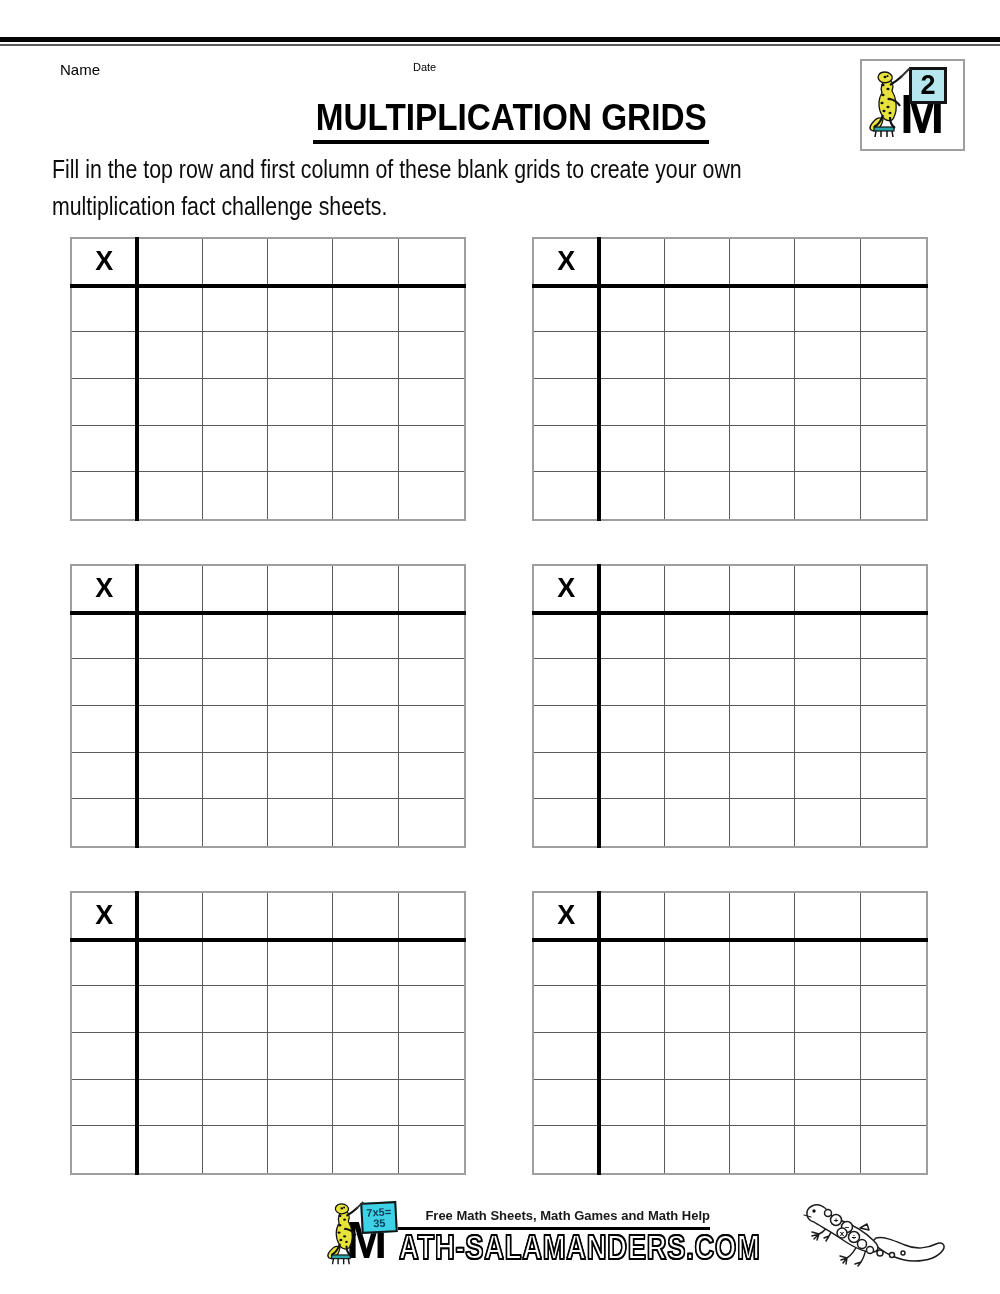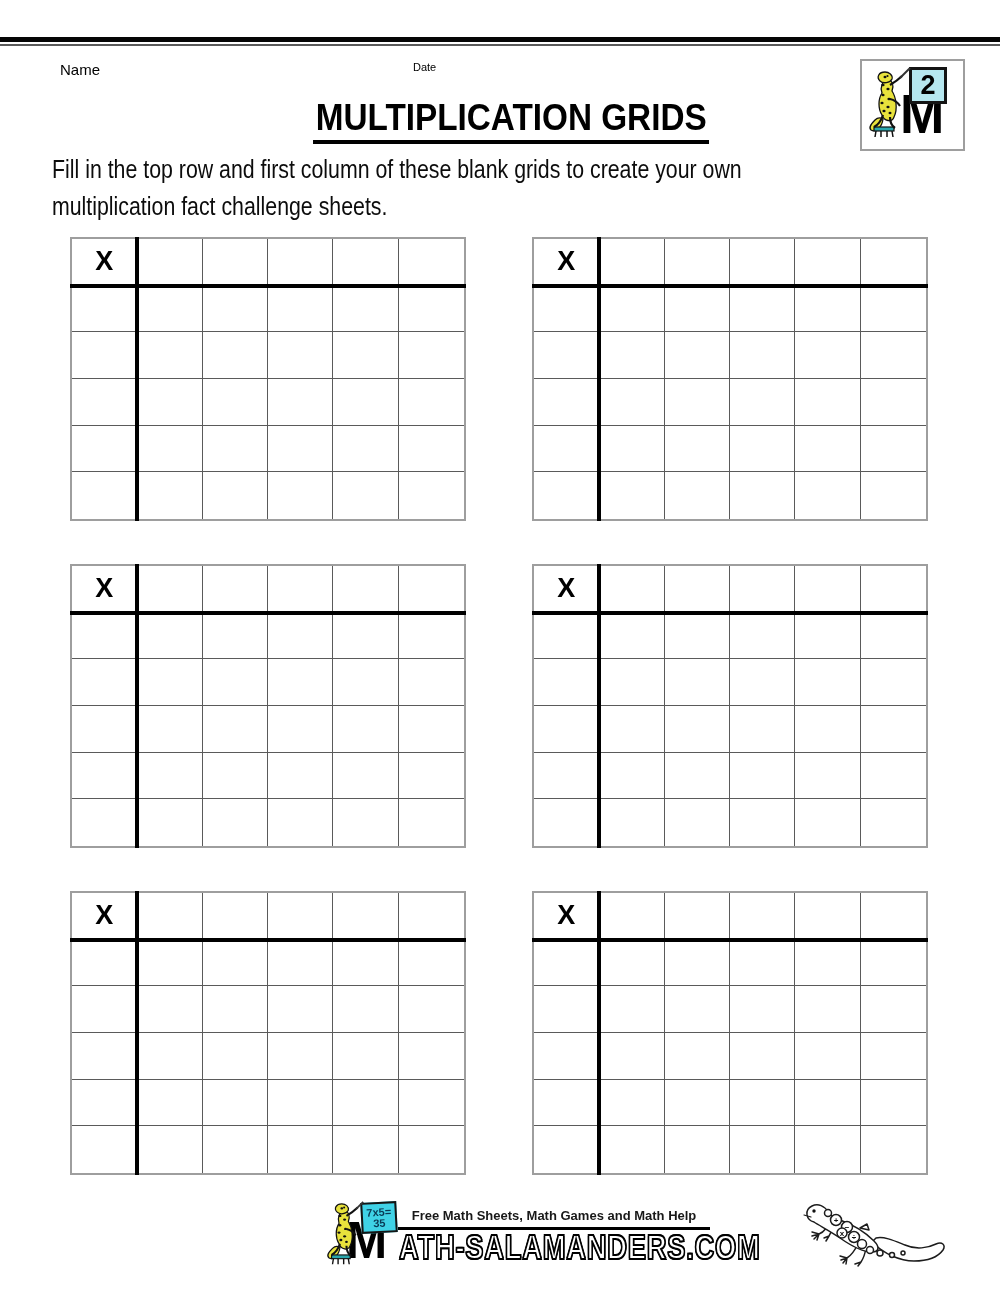--- a/index.html
+++ b/index.html
@@ -35,21 +35,21 @@
   .cell.corner { display:flex; align-items:center; justify-content:center; font-size:27px; font-weight:bold; }
   .thick-h { position:absolute; left:-2px; right:-2px; top:45px; height:4px; background:var(--thick-line,#000); z-index:2; }
   .thick-v { position:absolute; top:-2px; bottom:-2px; left:63px; width:4px; background:var(--thick-line,#000); z-index:2; }
 
   
   .footer-logo { position:absolute; left:323px; top:1199px; width:100px; height:75px; }
   .footer-logo .m-letter { position:absolute; left:23px; top:14px; font-size:52px; font-weight:bold; line-height:54px; transform:scaleX(0.95); transform-origin:0 0; z-index:1; }
   .footer-logo .num-card { position:absolute; left:38px; top:3px; width:36px; height:31px; background:var(--card-cyan-bright,#3fd2e6); border:2px solid #141414; box-sizing:border-box; z-index:2; transform:rotate(-3deg); display:flex; flex-direction:column; align-items:center; justify-content:center; font-size:11px; font-weight:bold; line-height:11px; color:#0a3a55; }
   .footer-logo svg { position:absolute; left:0; top:0; z-index:3; }
 
-  .footer-tagline { position:absolute; left:398px; top:1208px; width:312px; text-align:center; font-size:13px; font-weight:bold; color:#181818; }
+  .footer-tagline { position:absolute; left:398px; top:1208px; width:312px; text-align:right; font-size:13px; font-weight:bold; color:#181818; }
   .footer-divider { position:absolute; left:398px; top:1227px; width:312px; height:3px; background:#000; }
   .footer-site { position:absolute; left:399px; top:1229px; font-size:35px; font-weight:bold; line-height:36px; letter-spacing:1px; white-space:nowrap;
                  transform:scaleX(0.78); transform-origin:0 0; color:#fff;
                  -webkit-text-stroke:1.8px #000;
                  text-shadow:-1px -1px 0 #000, 1px -1px 0 #000, -1px 1px 0 #000, 1px 1px 0 #000; }
 
   .gecko { position:absolute; left:800px; top:1200px; }
 </style>
 </head>
 <body>

